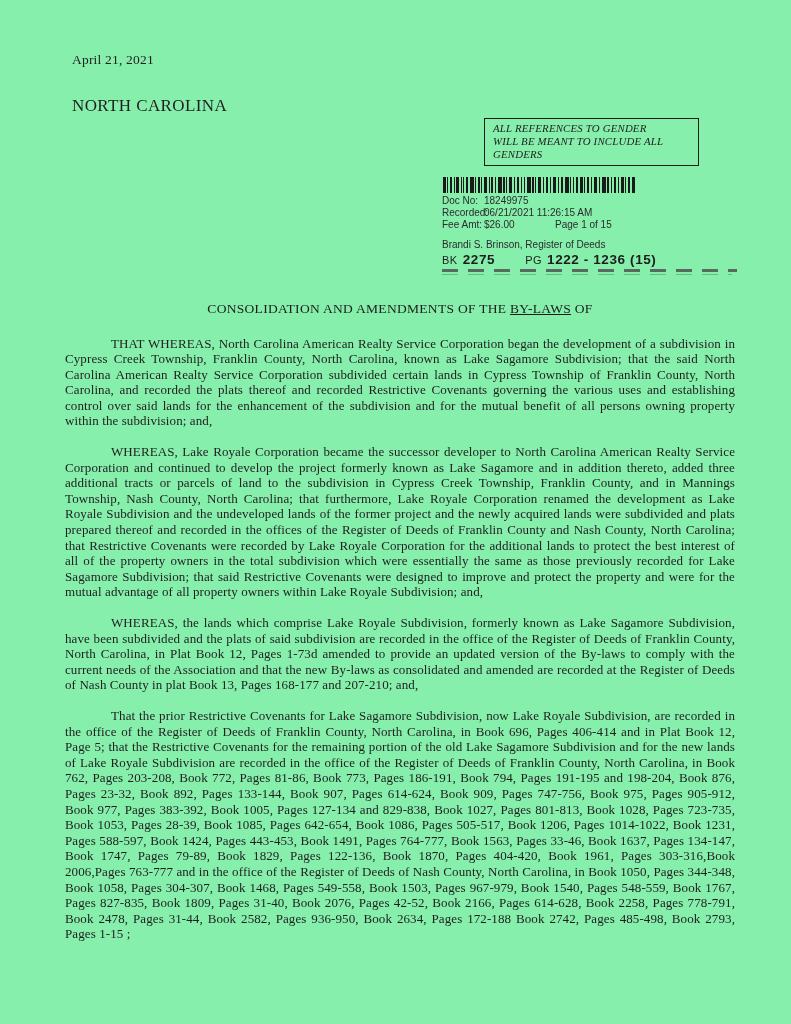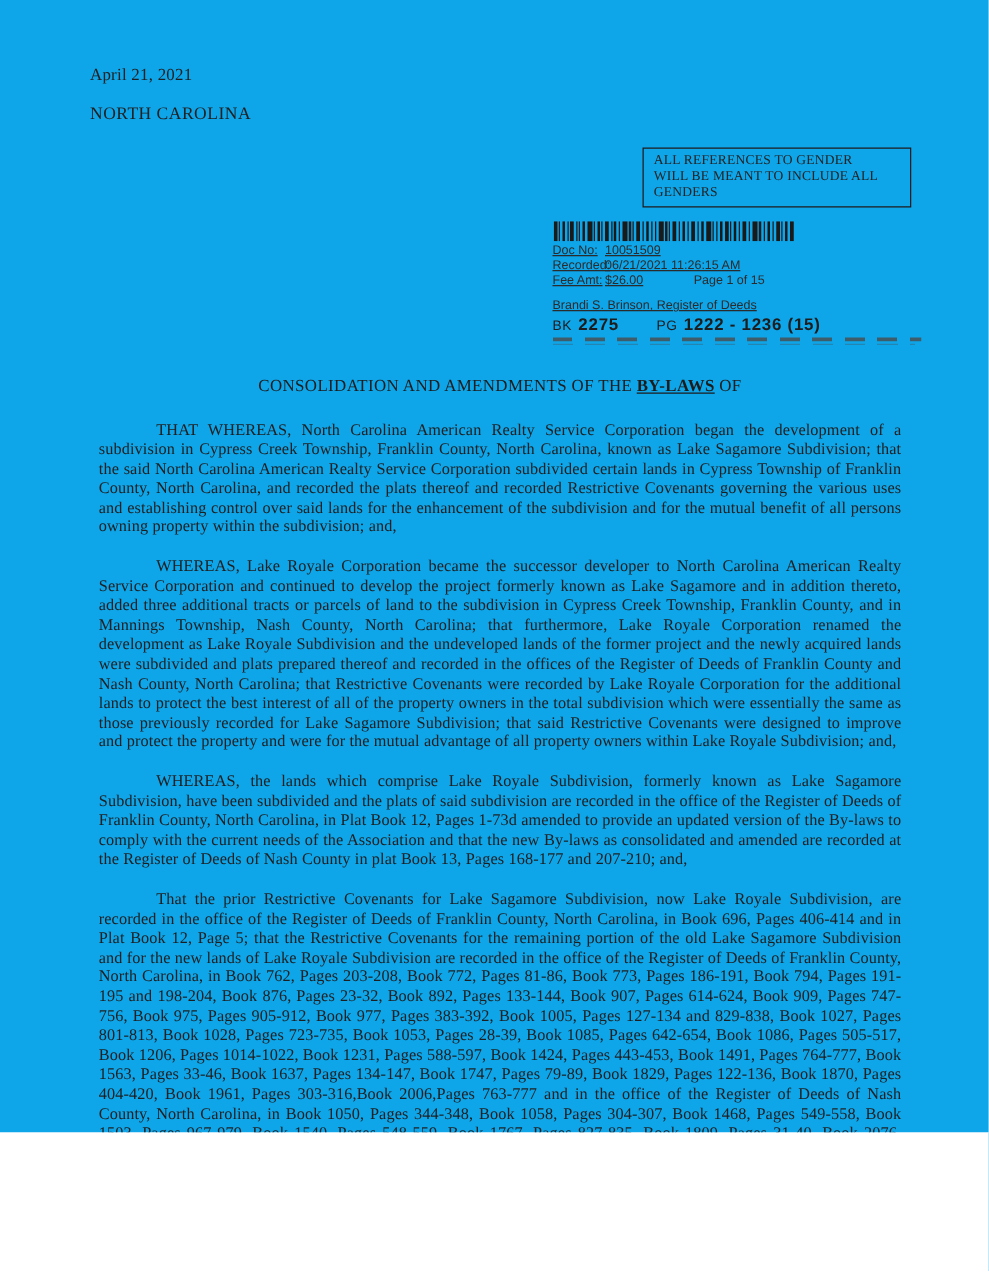--- a/index.html
+++ b/index.html
@@ -1,46 +1,47 @@
 <!DOCTYPE html>
 <html><head>
 <meta charset="utf-8">
 <style>
   html,body{margin:0;padding:0;background:#ffffff;}
   .page{
     position:relative;
-    width:791px;height:906px;
-    background:#0ea5e9;
+    width:791px;height:1024px;
+    background:#86efac;
     font-family:"Liberation Serif", serif;
     color:#1f1f1f;
     overflow:hidden;
   }
   .date{
     position:absolute;left:72px;top:52px;
     font-size:13.5px;letter-spacing:0.2px;
   }
   .state{
-    position:absolute;left:72px;top:84px;
-    font-size:14px;letter-spacing:0.4px;
+    position:absolute;left:72px;top:96px;
+    font-size:17px;letter-spacing:0.4px;
   }
   .gender-box{
-    position:absolute;left:514px;top:118px;width:199px;
+    position:absolute;left:484px;top:118px;width:199px;
     border:1.5px solid #1c1c1c;
     padding:3px 6px 4px 8px;
     font-size:10.8px;line-height:13px;
     letter-spacing:0.2px;
     color:#222;
+    font-style:italic;
   }
   .stamp{
     position:absolute;left:442px;top:177px;width:300px;
     font-family:"Liberation Sans", sans-serif;
     font-size:10px;line-height:11px;color:#2b2b2b;
   }
   .barcode{display:block;margin:0 0 2px 1px;}
-  .srow{position:relative;display:flex;margin-top:1px;text-decoration:underline;}
+  .srow{position:relative;display:flex;margin-top:1px;}
   .slabel{display:inline-block;width:42px;flex:0 0 42px;}
   .spage{position:absolute;left:113px;top:0;}
   .sgap{height:8px;}
   .bkrow{margin-top:4px;display:flex;align-items:baseline;color:#1d1d1d;}
   .bk-label{font-size:11px;letter-spacing:0.5px;}
   .bk-num{font-size:13.5px;font-weight:bold;letter-spacing:0.6px;margin-left:5px;}
   .bk-num.first{margin-right:30px;}
   .dashline{
     margin-top:3px;height:2.5px;width:295px;
     background:repeating-linear-gradient(90deg,#4a4a4a 0 16px,transparent 16px 26px);
@@ -48,28 +49,28 @@
   }
   .dashline.second{margin-top:2px;height:1.5px;opacity:.35;width:290px;}
   .content{
     position:absolute;left:63px;top:300px;width:674px;
   }
   .title{
     text-align:center;
     font-size:13.5px;line-height:17.5px;
     letter-spacing:0.3px;color:#1c1c1c;
   }
-  .title .em{font-weight:bold;text-decoration:underline;}
+  .title .em{font-weight:normal;text-decoration:underline;}
   .purpose{
     text-align:center;font-weight:bold;
     font-size:13px;letter-spacing:0.4px;
     margin-top:19px;color:#1c1c1c;
   }
   .content p{
-    margin:16px;margin-top:18px;
+    margin:2px;margin-top:18px;
     font-size:13px;line-height:15.6px;
     text-align:justify;text-indent:46px;
     color:#1e1e1e;
     letter-spacing:0.1px;
   }
   .content p + p{margin-top:15px;}
 </style>
 </head>
 <body>
 
@@ -137,21 +138,21 @@
           <rect x="171" y="0" width="2" height="16"></rect>
         <rect x="175" y="0" width="1" height="16"></rect>
           <rect x="178" y="0" width="3" height="16"></rect>
         <rect x="182" y="0" width="1" height="16"></rect>
           <rect x="185" y="0" width="2" height="16"></rect>
         <rect x="189" y="0" width="3" height="16"></rect>
       </g>
     </svg>
     <div class="srow">
       <span class="slabel">Doc No:</span>
-      <span>10051509</span>
+      <span>18249975</span>
     </div>
     <div class="srow">
       <span class="slabel">Recorded:</span>
       <span>06/21/2021 11:26:15 AM</span>
     </div>
     <div class="srow">
       <span class="slabel">Fee Amt:</span>
       <span>$26.00</span>
       <span class="spage">Page 1 of 15</span>
     </div>

